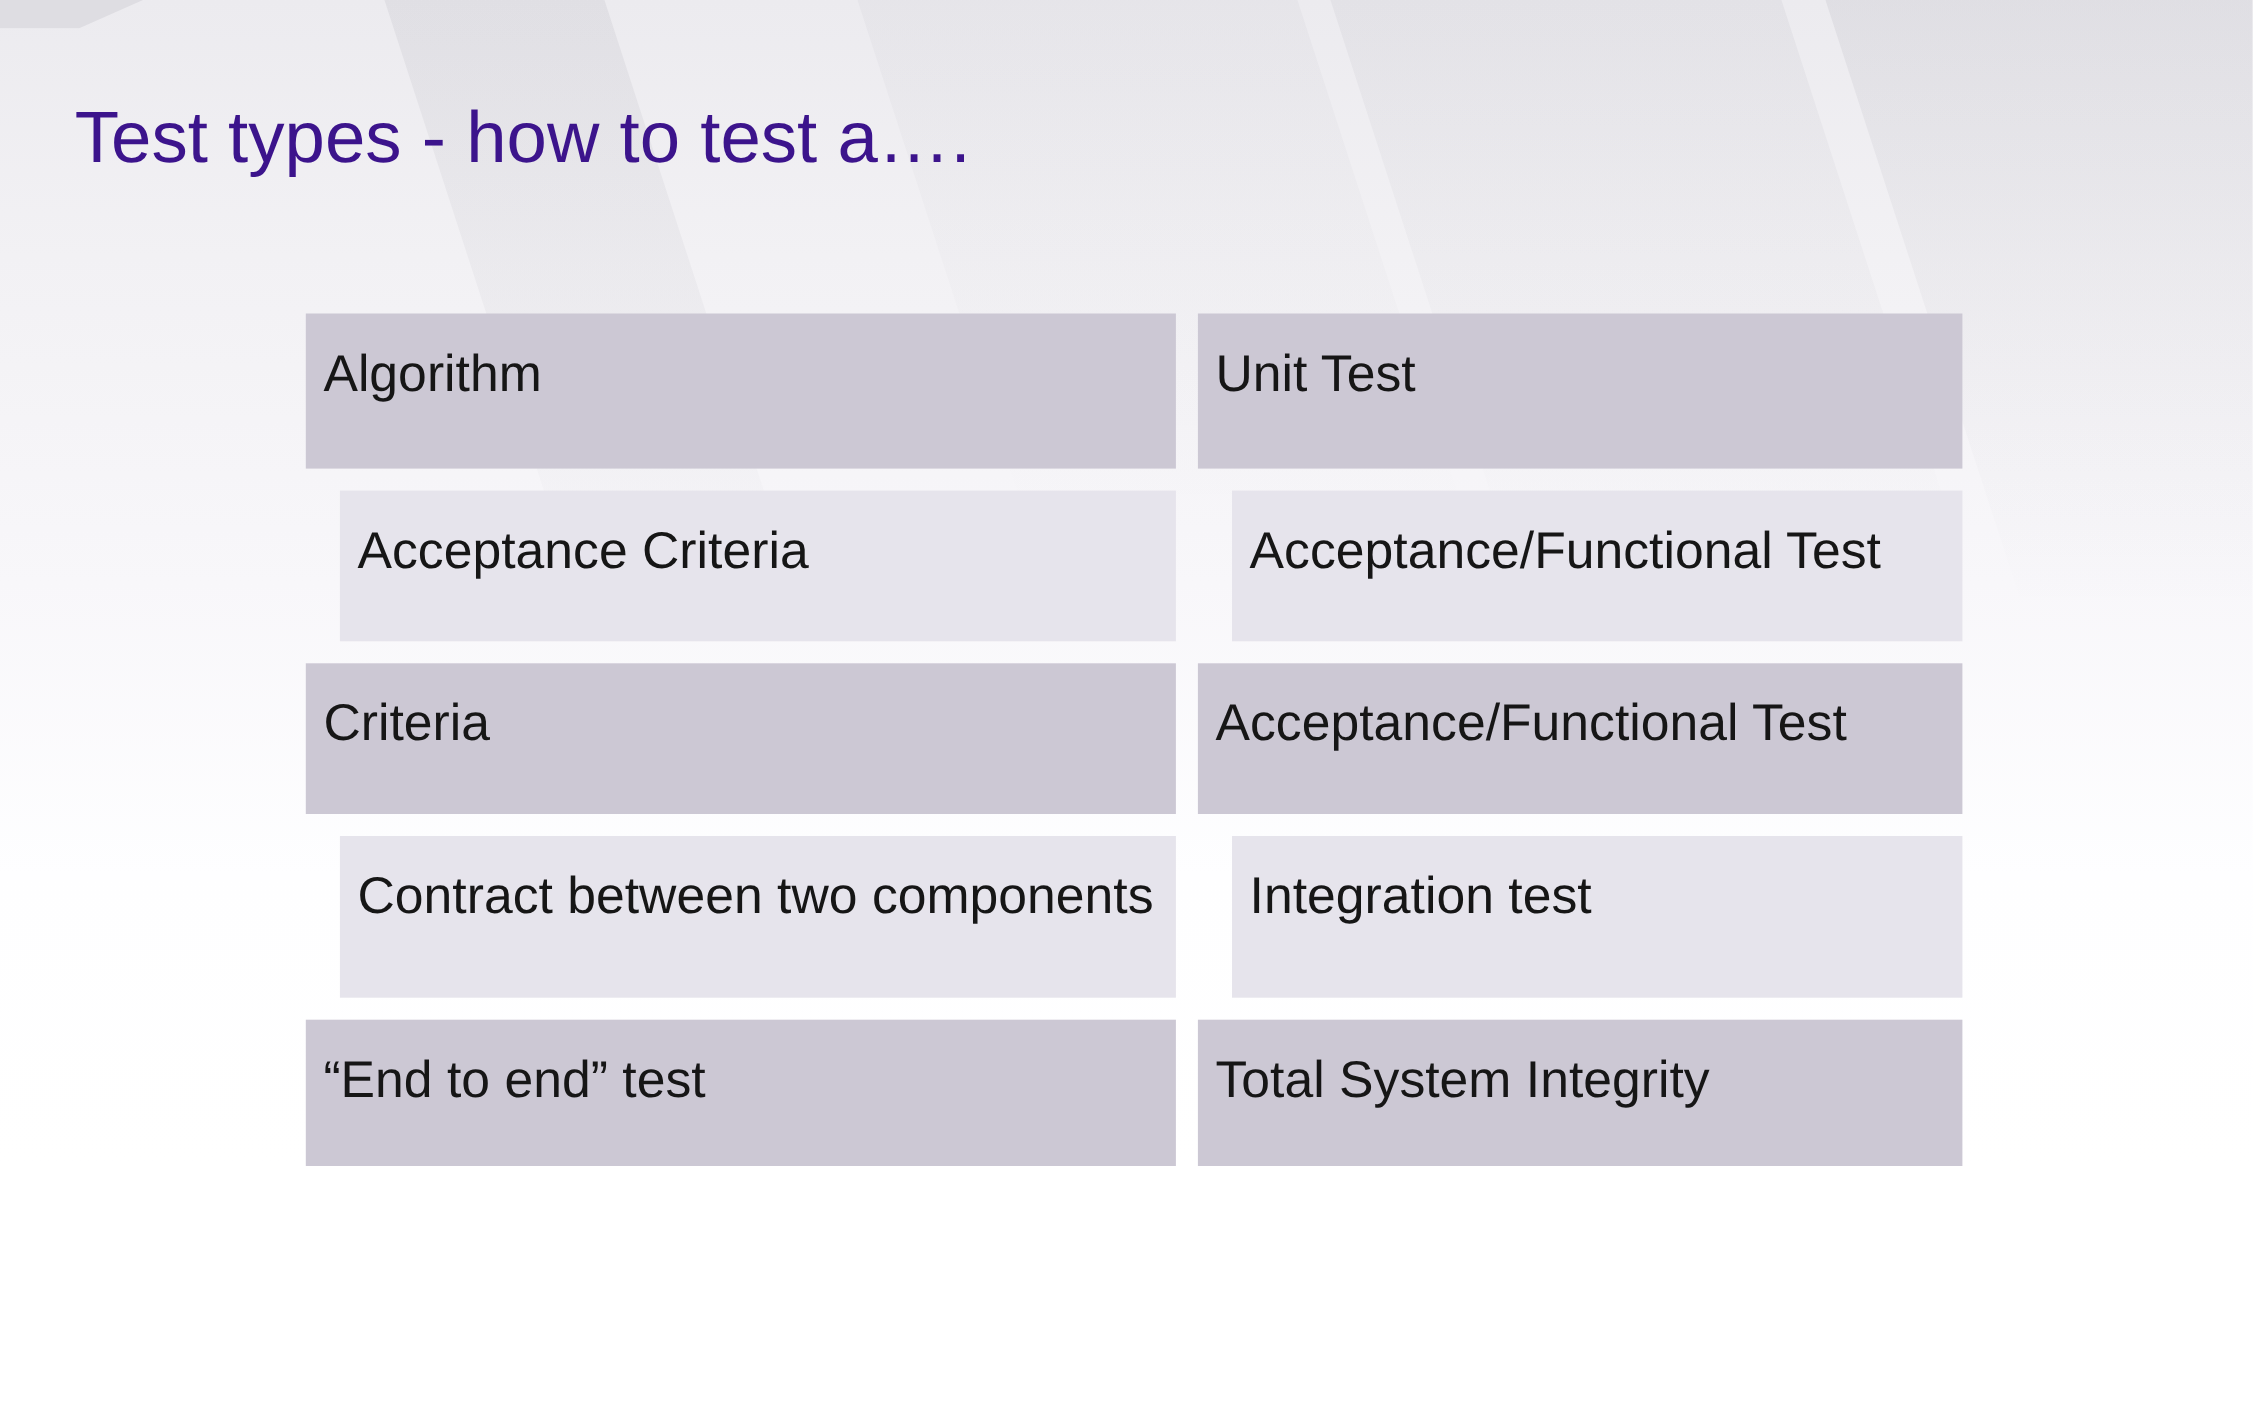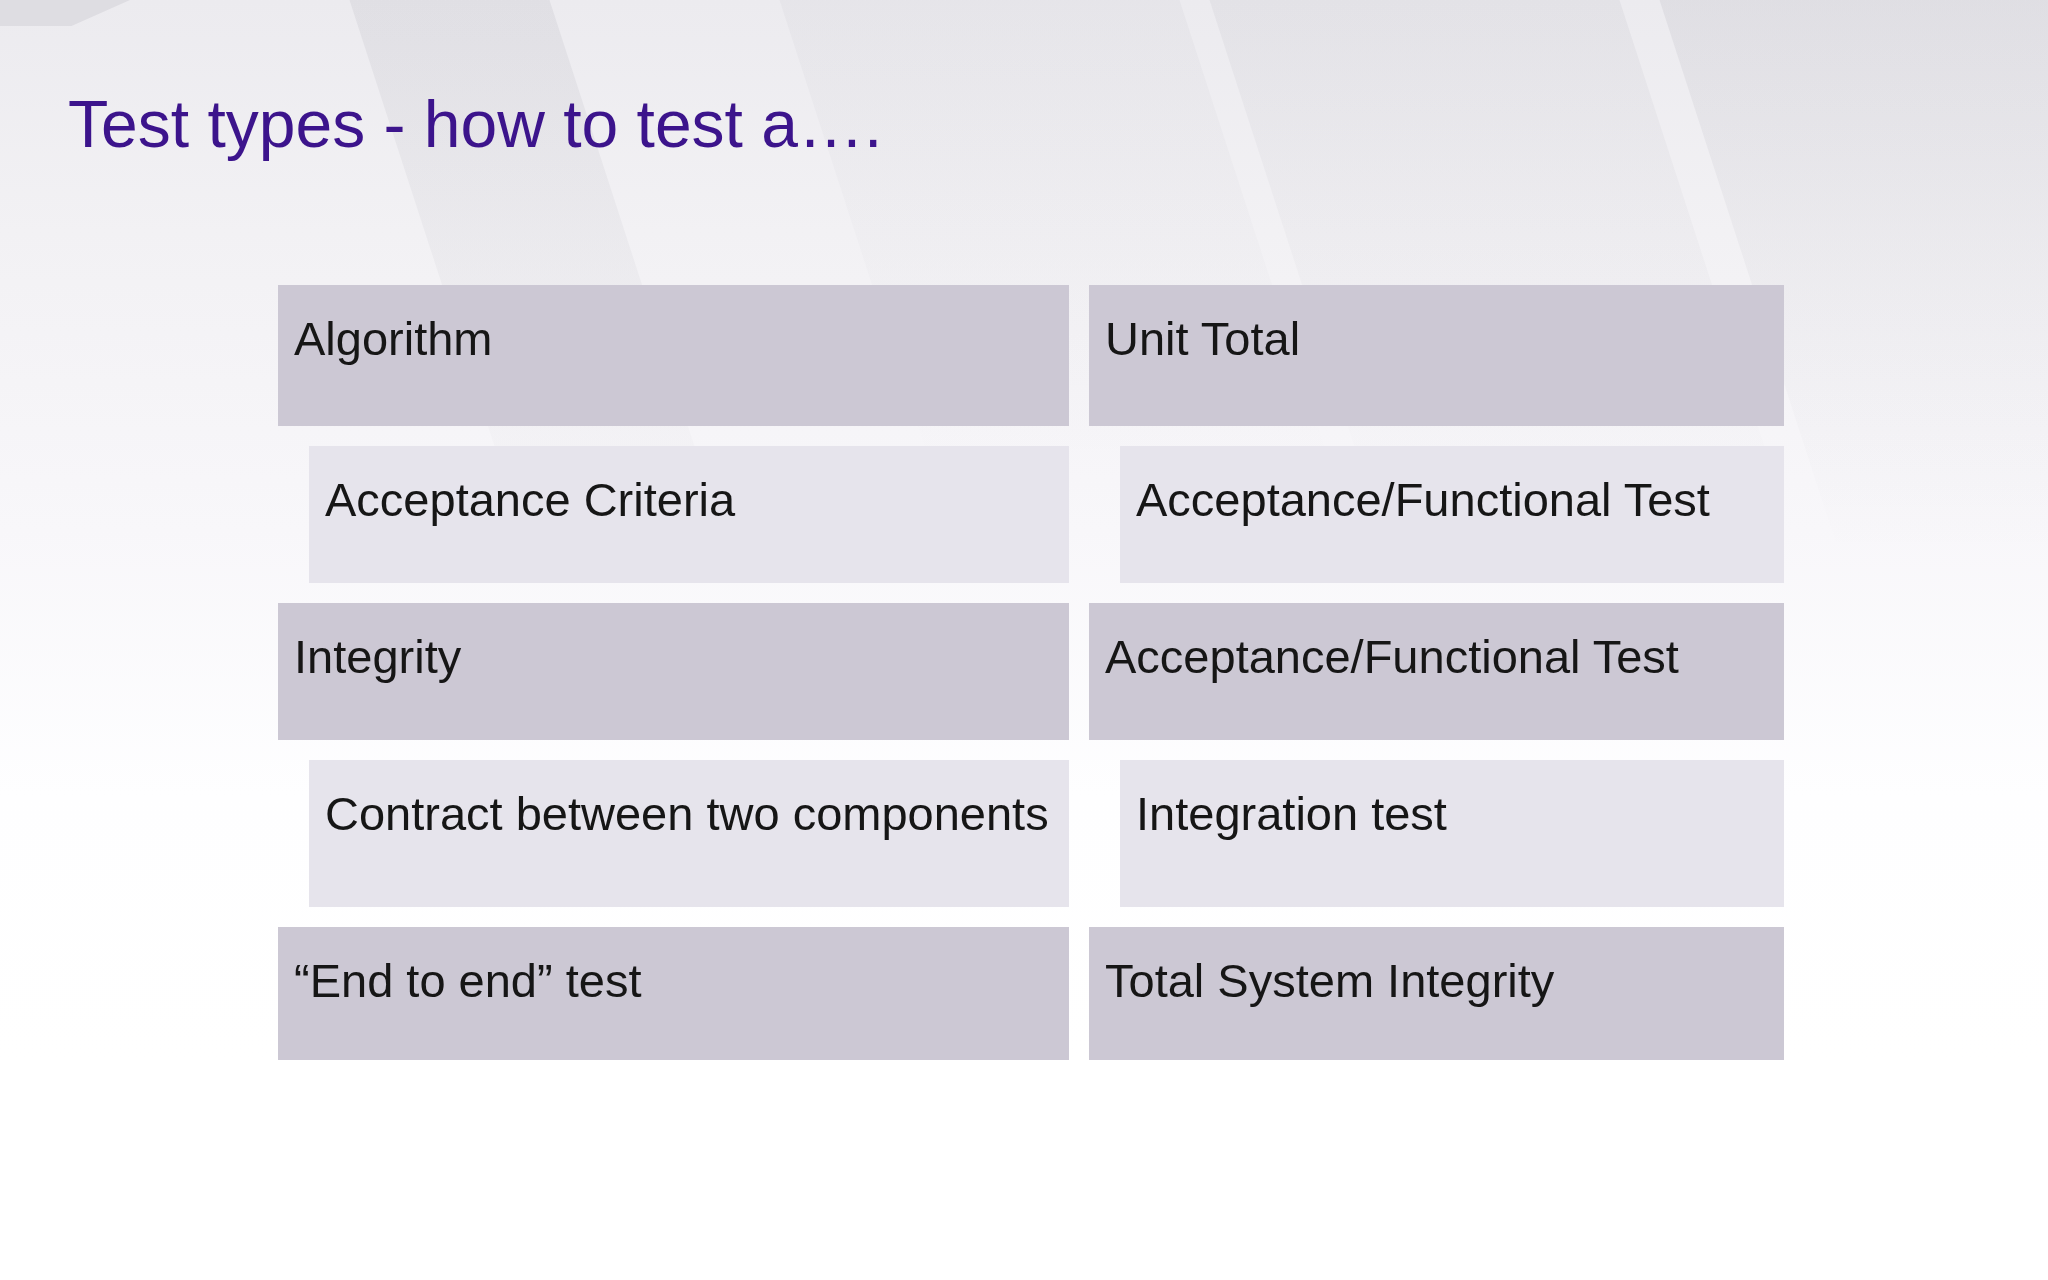--- a/index.html
+++ b/index.html
@@ -74,24 +74,24 @@
     <div class="chevron chev-1"></div>
     <div class="chevron chev-2"></div>
     <div class="chevron chev-3"></div>
     <div class="chevron chev-4"></div>
   </div>
 
   <div class="title">Test types - how to test a….</div>
 
   <div class="table">
     <div class="cell dark">Algorithm</div>
-    <div class="cell dark">Unit Total</div>
+    <div class="cell dark">Unit Test</div>
     <div class="cell light">Acceptance Criteria</div>
     <div class="cell light">Acceptance/Functional Test</div>
-    <div class="cell dark">Integrity</div>
+    <div class="cell dark">Criteria</div>
     <div class="cell dark">Acceptance/Functional Test</div>
     <div class="cell light">Contract between two components</div>
     <div class="cell light">Integration test</div>
     <div class="cell dark">“End to end” test</div>
     <div class="cell dark">Total System Integrity</div>
   </div>
 
   <div class="page-number">6</div>
 
   <div class="twitter-icon">

